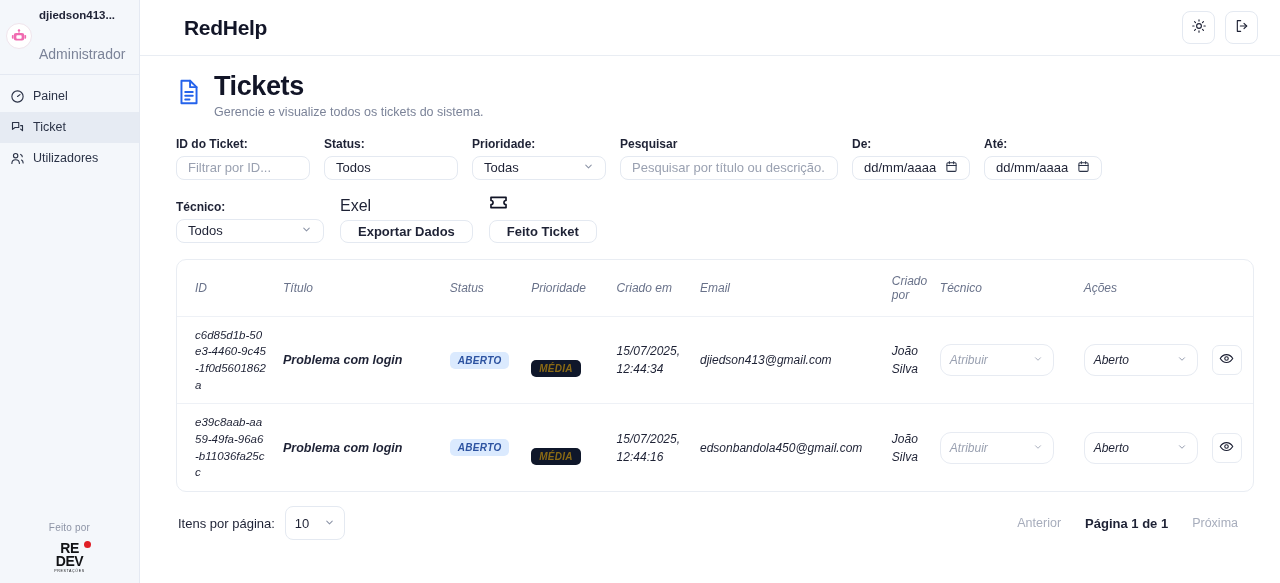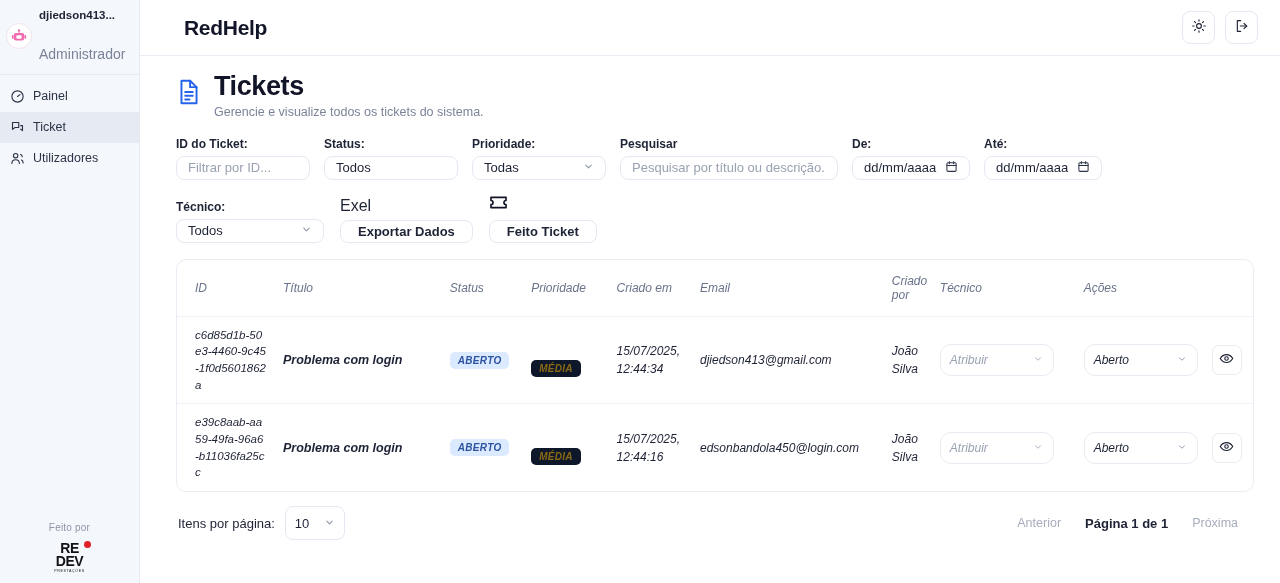--- a/index.html
+++ b/index.html
@@ -480,21 +480,21 @@
                 </td>
               <td class="c-title">
                   <div class="title-cell">Problema com login</div>
                 </td>
               <td class="c-status"><span class="badge badge-open">ABERTO</span></td>
               <td class="c-prio"><span class="badge badge-med">MÉDIA</span></td>
               <td class="c-date">
                   <div class="date-cell">15/07/2025, 12:44:16</div>
                 </td>
               <td class="c-email">
-                  <div class="email-cell">edsonbandola450@login.com</div>
+                  <div class="email-cell">edsonbandola450@gmail.com</div>
                 </td>
               <td class="c-by">
                   <div class="by-cell">João Silva</div>
                 </td>
               <td class="c-tech">
                 <div class="mini-select muted">
                   <span class="val">Atribuir</span>
                   <span class="chev">
                     <svg width="10" height="10" viewBox="0 0 24 24" fill="none" stroke="#a2a9b8" stroke-width="2.2" stroke-linecap="round" stroke-linejoin="round">
                         <path d="M6 9l6 6 6-6"></path>

